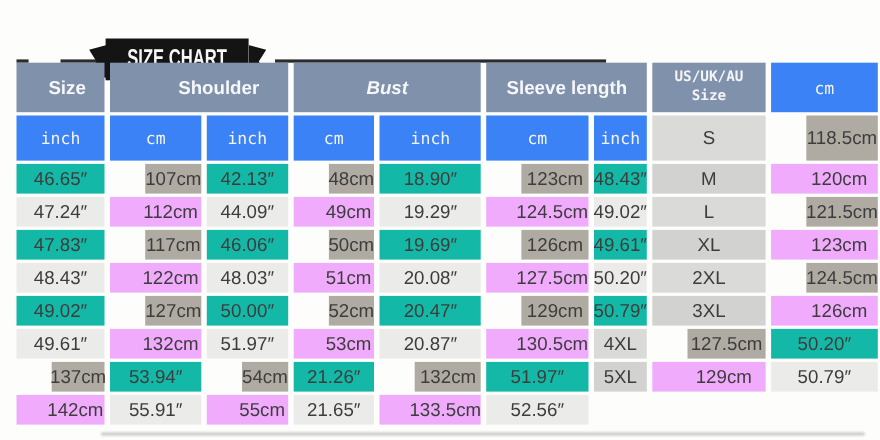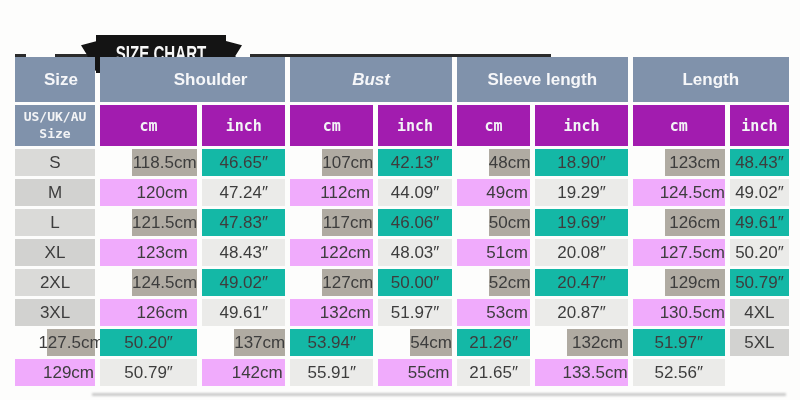--- a/index.html
+++ b/index.html
@@ -27,21 +27,21 @@
   
   .tbl {
     position:absolute; left:15px; top:57px; width:774px;
     display:grid;
     grid-template-columns:80px repeat(8,1fr);
     grid-template-rows:45px 41px repeat(8,27px);
     gap:3px 5px;
   }
   .cell { display:flex; align-items:center; justify-content:center; text-align:center; }
   .h1 { background:#8092ab; color:#f6f7f9; font-weight:bold; font-size:17px; }
-  .h2 { background:#a21caf; color:#f3f4f6; font-weight:bold; font-size:15px;
+  .h2 { background:#3b82f6; color:#f3f4f6; font-weight:normal; font-size:15px;
         font-family:"DejaVu Sans Mono", monospace; }
   .sizehead { background:#8092ab; color:#f3f4f6; font-weight:bold; font-size:13px;
         font-family:"DejaVu Sans Mono", monospace; line-height:1.25; padding:0 20px; }
   .g-size   { grid-column:1;padding-left:12px; }
   .g-shoulder { grid-column:2 / span 2;padding-left:36px; }
   .g-bust     { grid-column:4 / span 2;font-style:italic; }
   .g-sleeve   { grid-column:6 / span 2; }
   .g-length   { grid-column:8 / span 2; }
   .val { font-size:17px; color:#3d3d3d; }
   .sz.ro   { background:#dadad8; }
@@ -68,21 +68,20 @@
   </div>
   <div class="tail tailR"></div>
   <div class="lineR"></div>
 </div>
 
 <div class="tbl">
   <div class="cell h1 g-size">Size</div>
   <div class="cell h1 g-shoulder">Shoulder</div>
   <div class="cell h1 g-bust">Bust</div>
   <div class="cell h1 g-sleeve">Sleeve length</div>
-  <div class="cell h1 g-length">Length</div>
   <div class="cell sizehead">US/UK/AU Size</div>
 
 <div class="cell h2">cm</div>
     <div class="cell h2">inch</div>
     <div class="cell h2">cm</div>
     <div class="cell h2">inch</div>
     <div class="cell h2">cm</div>
     <div class="cell h2">inch</div>
     <div class="cell h2">cm</div>
     <div class="cell h2">inch</div>

